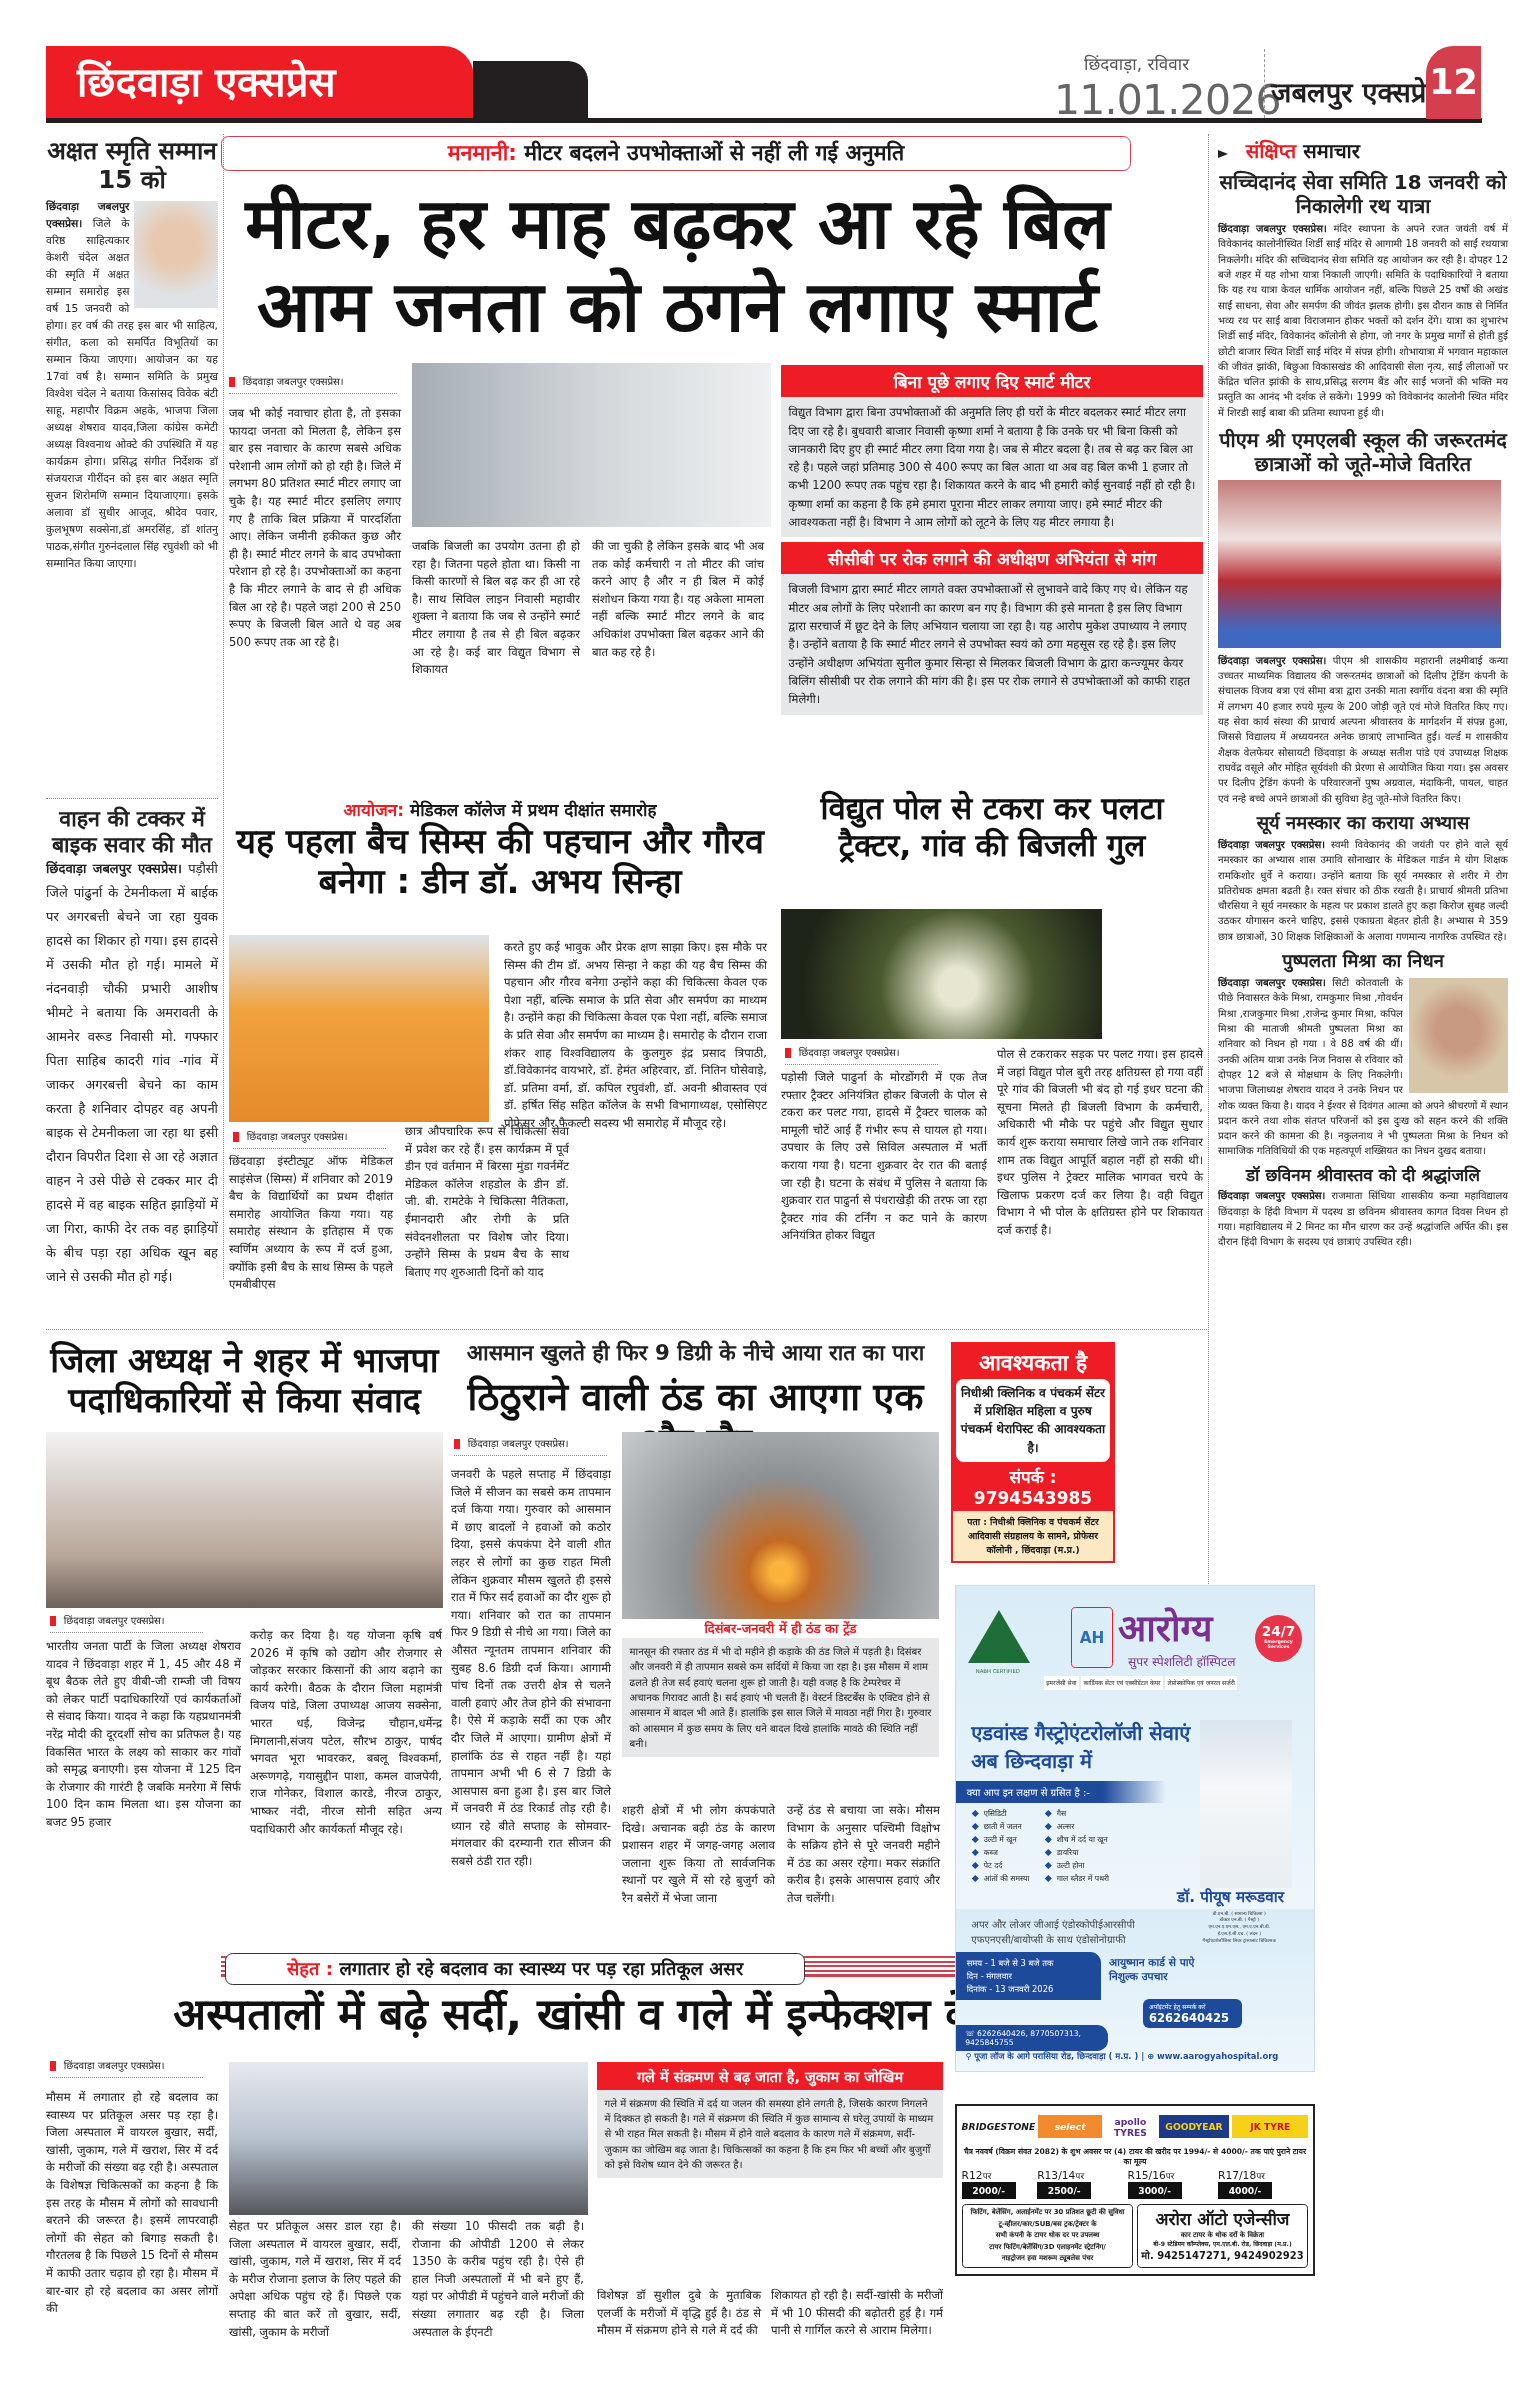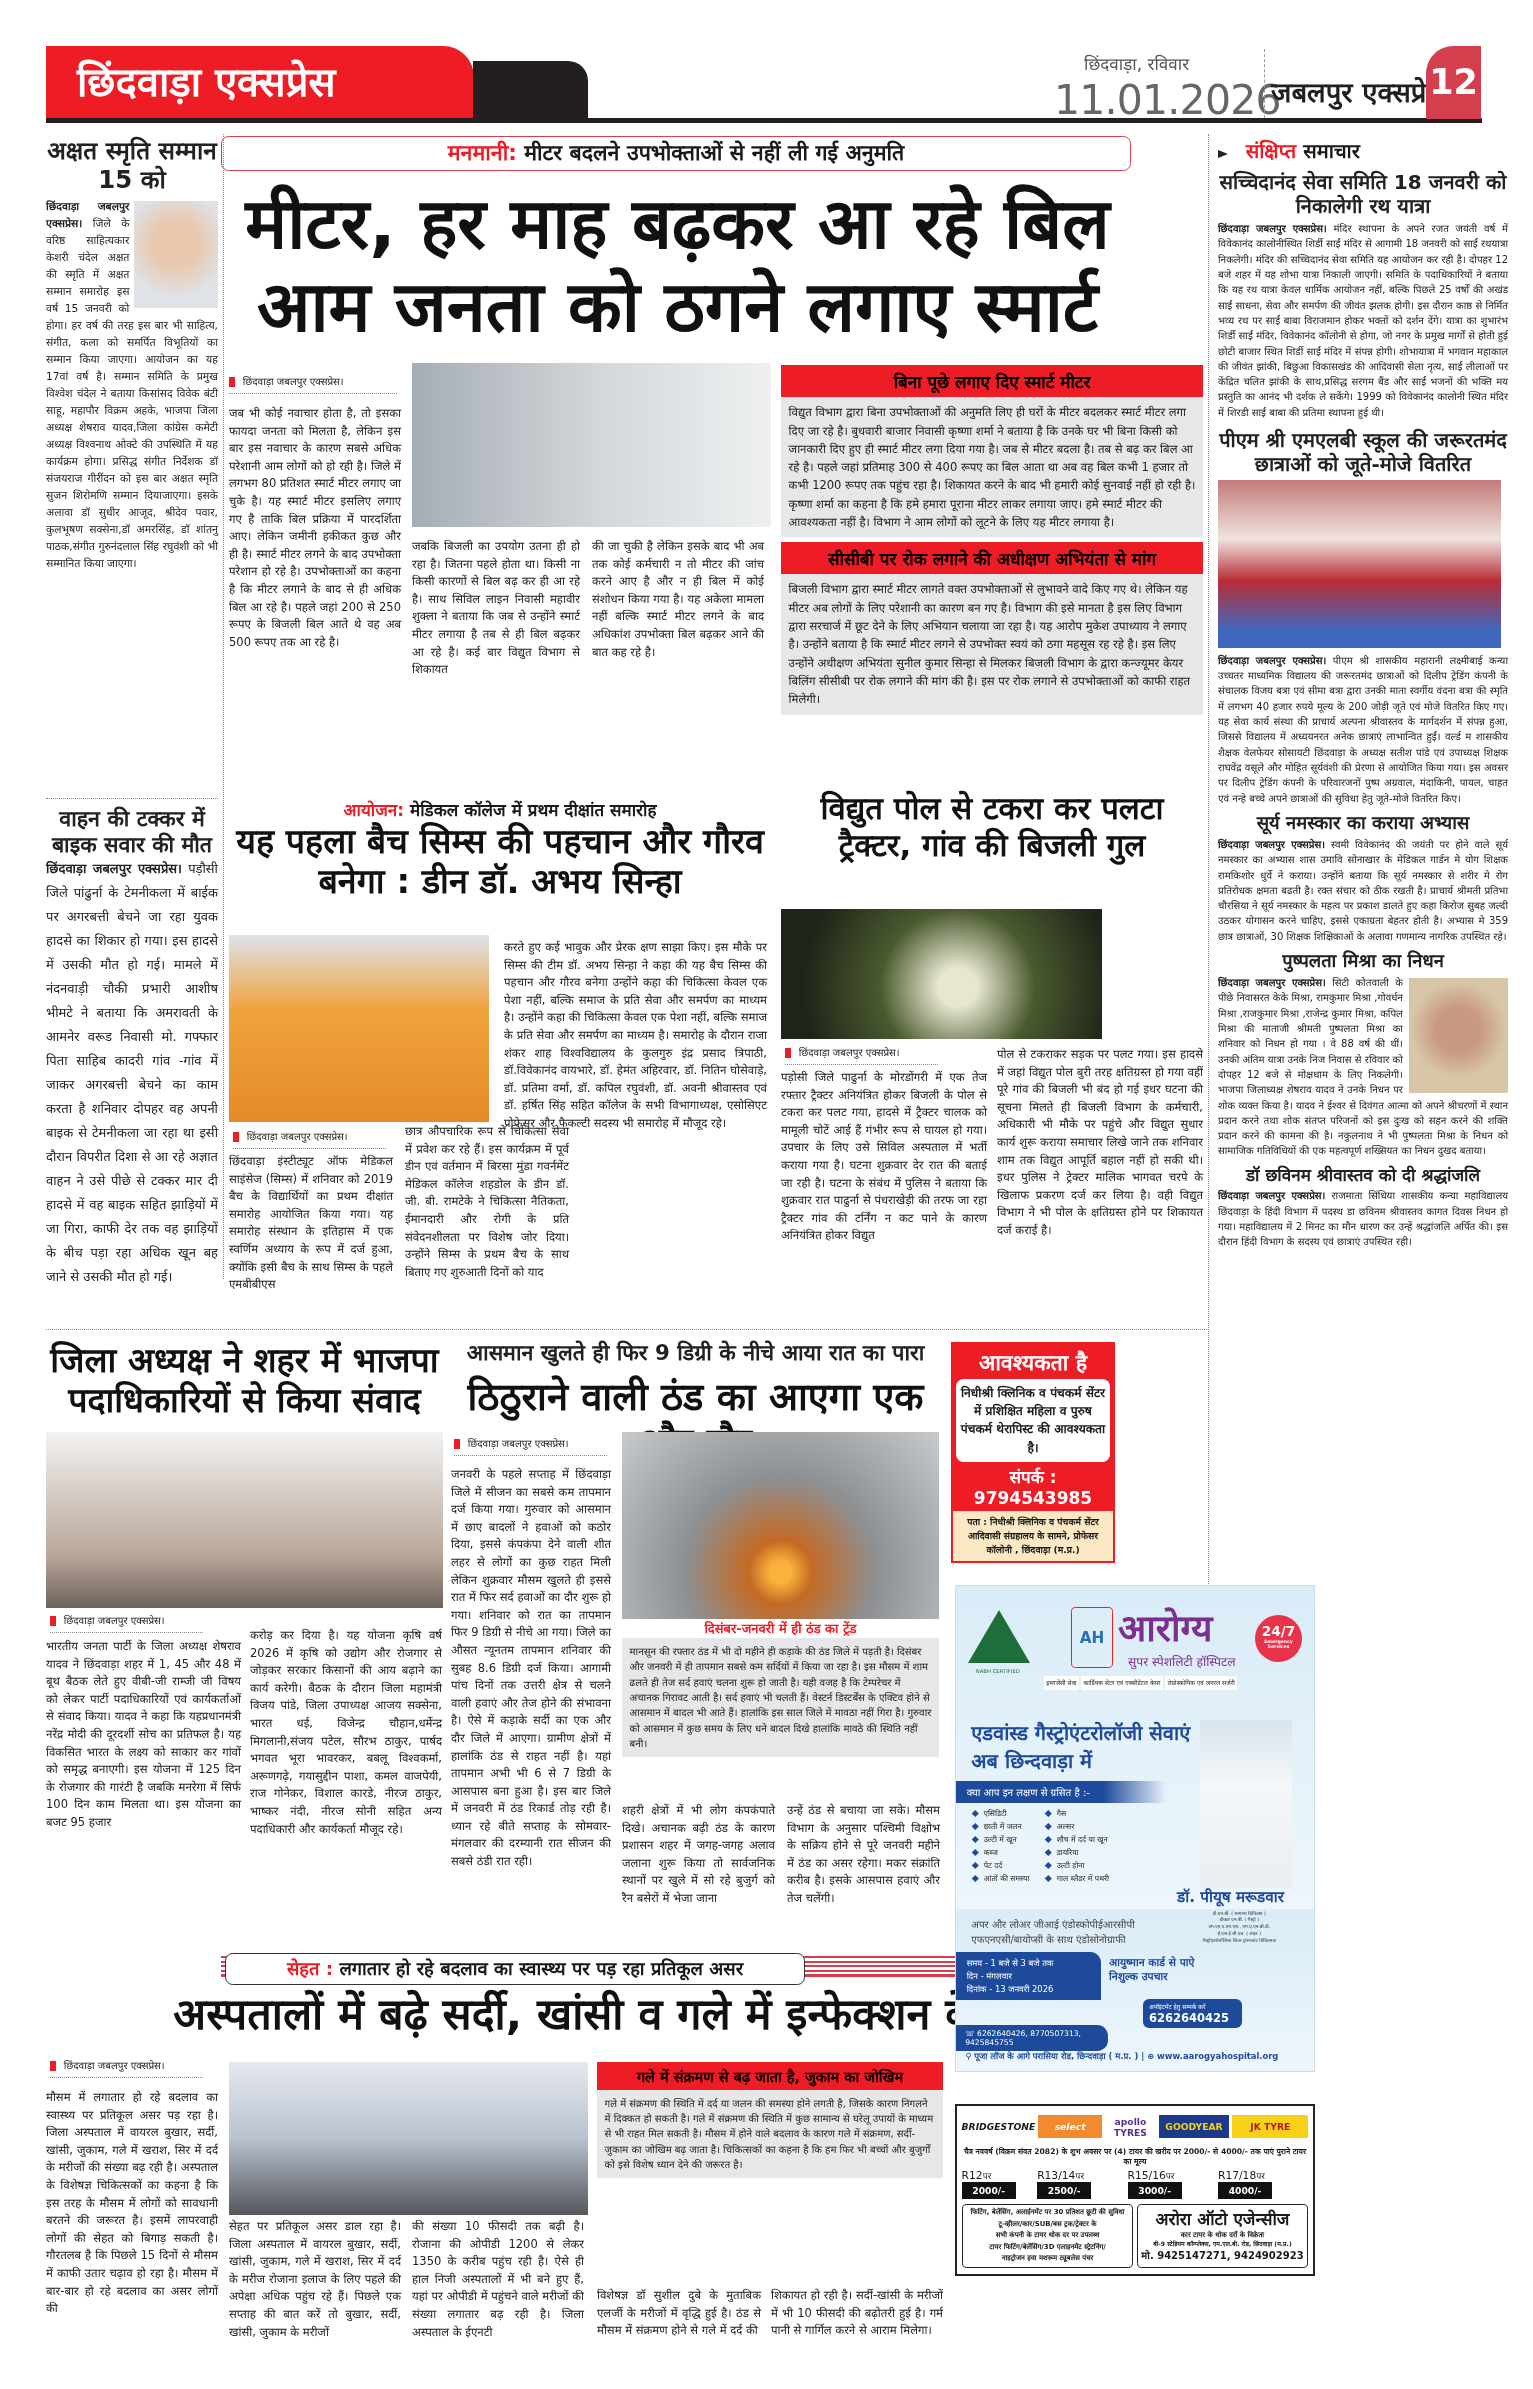--- a/index.html
+++ b/index.html
@@ -15,21 +15,21 @@
 .pageno{left:1426px;top:46px;width:55px;height:73px;background:#d43f4e;border-radius:27.5px 0 0 0;color:#fff;font-weight:bold;font-size:35px;text-align:center;line-height:73px}
 .vdiv{border-left:1.5px dotted #888}
 .hdiv{border-top:1.5px dotted #888}
 .kicker-box{border:1.5px solid #d43f4e;border-radius:7.6px;text-align:center;font-size:21.4px;font-weight:bold}
 .kicker-red{color:#ee1c25}
 .bighead{font-weight:bold;color:#111;text-align:center;line-height:1.18}
 .head{font-weight:bold;color:#222;text-align:center;line-height:1.2}
 .body{font-size:11.5px;line-height:17.6px;text-align:justify;color:#222}
 .byline{font-size:10px;color:#222;border-bottom:1.5px dotted #888;padding-bottom:4.6px;margin-bottom:7.6px}
 .byline::before{content:"";display:inline-block;width:6.1px;height:10.7px;background:#ee1c25;margin-right:7.6px;vertical-align:middle}
-.redbar{background:#ee1c25;color:#000000;font-weight:bold;text-align:center}
+.redbar{background:#ee1c25;color:#ffffff;font-weight:bold;text-align:center}
 .greybox{background:#e6e7e8;font-size:11.5px;line-height:18.3px;padding:6.1px 7.6px;color:#222}
 .photo{background:linear-gradient(135deg,#8a8f95,#c9ccd0);position:absolute}
 .lead{font-weight:bold}
 .bullet-ico{display:inline-block;width:7.6px;height:7.6px;background:#ee1c25;transform:rotate(45deg);margin-right:6.1px}
 .ad-box{position:absolute;background:linear-gradient(180deg,#d9ecf7,#eef6fb);border:0.8px solid #c9dce8}
 .pricebox{display:inline-block;background:#111;color:#fff;font-weight:bold;padding:3.1px 10.7px;font-size:17px}
 </style>
 </head>
 <body>
 
@@ -253,21 +253,21 @@
 </div>
 
 <div class="abs" style="left:955px;top:2104px;width:360px;height:172px;border:2.3px solid #222;background:#fff;padding:4.6px">
   <div style="display:flex;gap:3.1px;align-items:center;height:32px;font-weight:bold;font-size:9.2px">
     <span style="flex:1;text-align:center;font-style:italic">BRIDGESTONE</span>
     <span style="flex:1;background:#f28a2e;color:#fff;text-align:center;padding:6.1px 0;font-style:italic">select</span>
     <span style="flex:0.8;color:#5b2d91;text-align:center">apollo TYRES</span>
     <span style="flex:1.1;background:#1d3a8a;color:#f7d117;text-align:center;padding:6.1px 0">GOODYEAR</span>
     <span style="flex:1.2;background:#f7d117;color:#c0161c;text-align:center;padding:6.1px 0">JK TYRE</span>
   </div>
-  <div style="font-size:7.6px;font-weight:bold;text-align:center;margin:3.1px 0">चैत्र नववर्ष (विक्रम संवत 2082) के शुभ अवसर पर (4) टायर की खरीद पर 2000/- से 4000/- तक पाएं पुराने टायर का मूल्य</div>
+  <div style="font-size:7.6px;font-weight:bold;text-align:center;margin:3.1px 0">चैत्र नववर्ष (विक्रम संवत 2082) के शुभ अवसर पर (4) टायर की खरीद पर 1994/- से 4000/- तक पाएं पुराने टायर का मूल्य</div>
   <div style="display:flex;justify-content:space-between;font-size:10.7px;margin-bottom:5px">
     <span><span>R12</span><small>पर</small> <span class="pricebox" style="font-size:9.2px">2000/-</span></span>
     <span><span>R13/14</span><small>पर</small> <span class="pricebox" style="font-size:9.2px">2500/-</span></span>
     <span><span>R15/16</span><small>पर</small> <span class="pricebox" style="font-size:9.2px">3000/-</span></span>
     <span><span>R17/18</span><small>पर</small> <span class="pricebox" style="font-size:9.2px">4000/-</span></span>
   </div>
   <div style="display:flex;gap:3.1px">
     <div style="flex:1;border:0.8px solid #222;border-radius:4.6px;padding:2.3px;font-size:6.9px;font-weight:bold;text-align:center;line-height:11.5px">
       <div>फिटिंग, बेलेंसिंग, अलाईनमेंट पर 30 प्रतिशत छूटी की सुविधा</div>
       <div>टू-व्हीलर/कार/SUB/बस ट्रक/ट्रेक्टर के</div>

